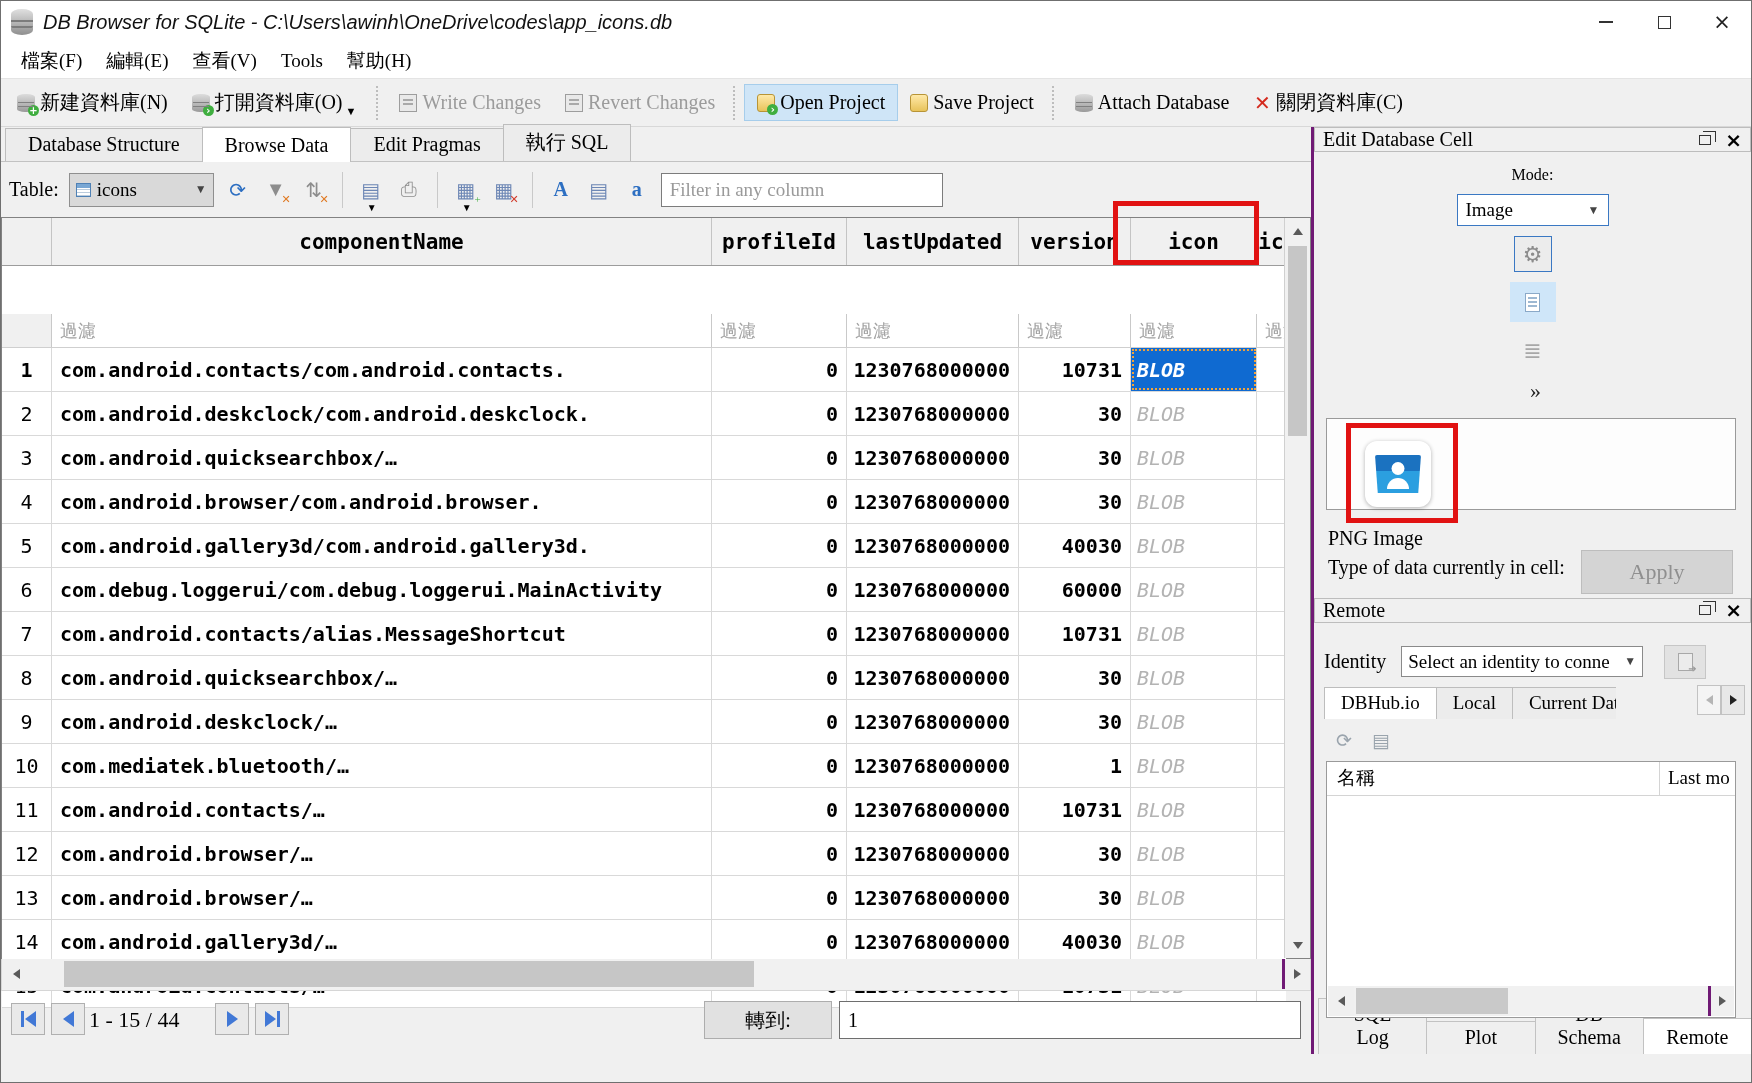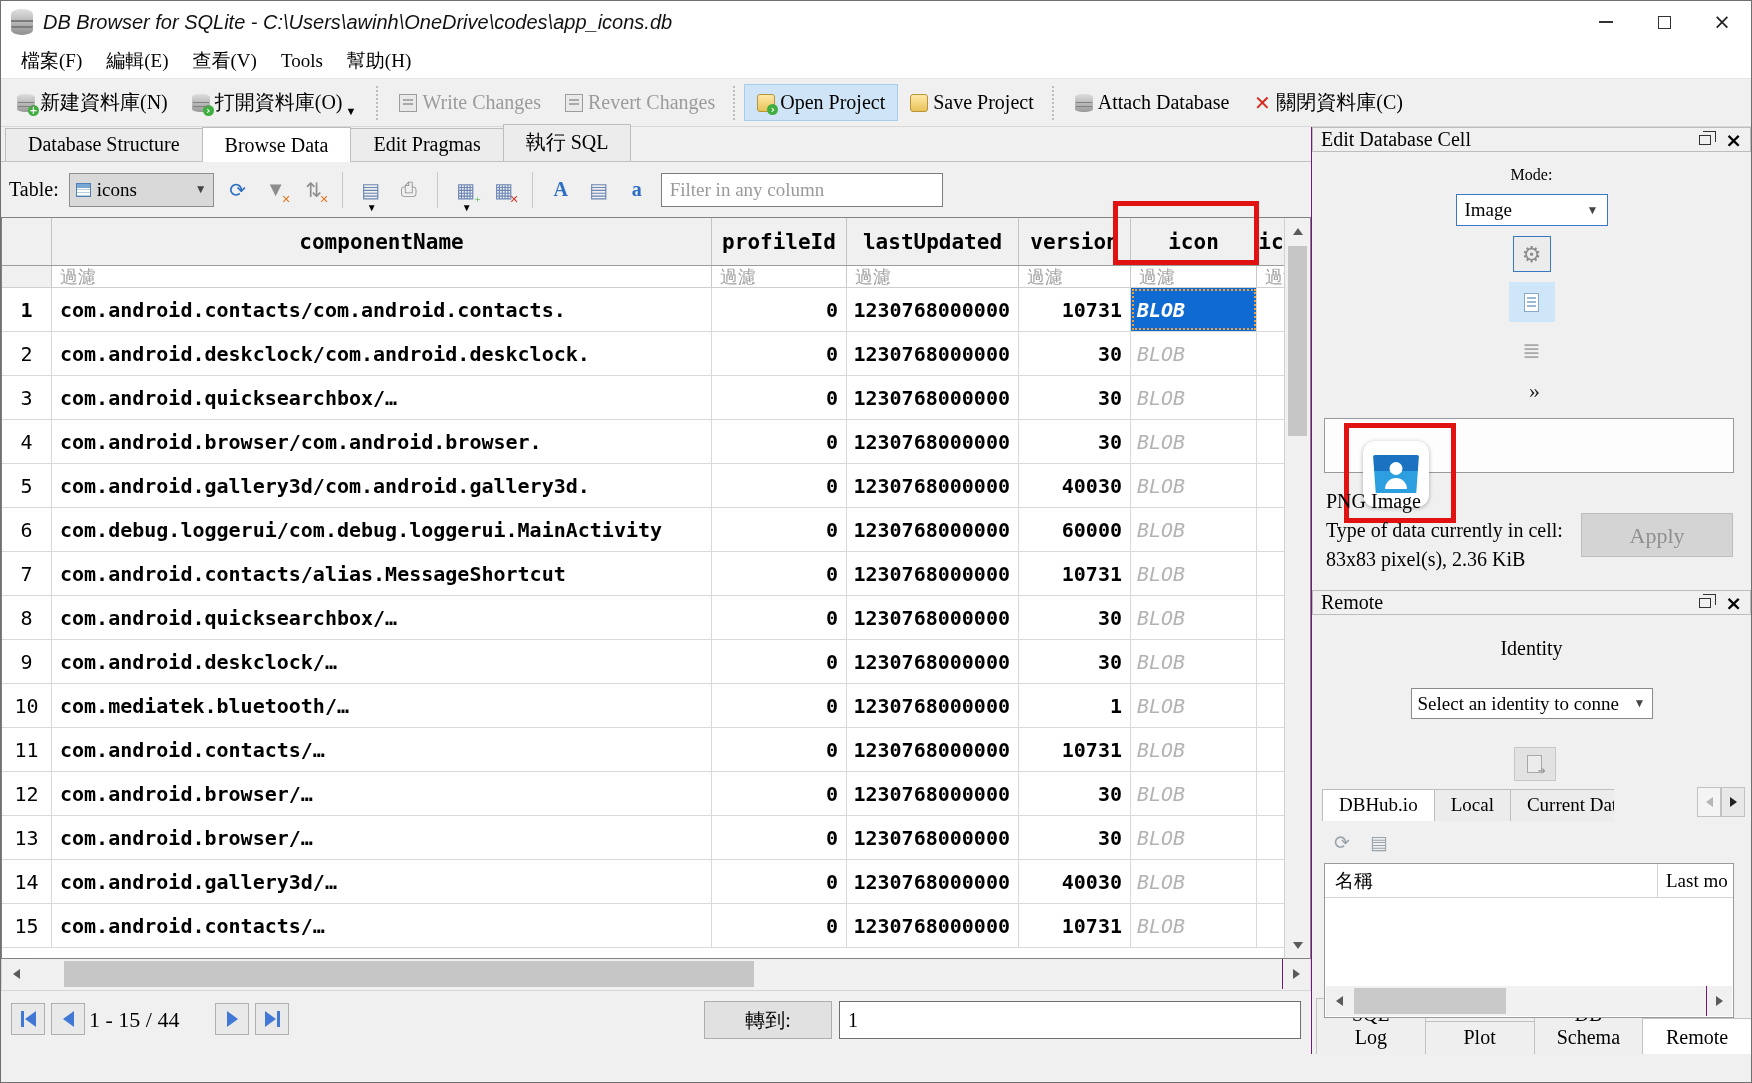--- a/index.html
+++ b/index.html
@@ -36,21 +36,21 @@
   .badge { position:absolute; right:-4px; bottom:-4px; width:11px; height:11px; border-radius:50%; color:#fff; font-size:10px; line-height:11px; text-align:center; font-family:"DejaVu Sans", sans-serif; font-weight:bold; }
   .badge.green { background:#3fae3f; }
   .ic-gray-doc { background:#e9e9e9; border:1px solid #9d9d9d; }
   .ic-gray-doc::after { content:""; position:absolute; left:3px; right:3px; top:4px; height:8px; background:repeating-linear-gradient(180deg,#a9a9a9 0 2px, transparent 2px 4px); }
   .ic-proj { background:linear-gradient(180deg,#ffe9a8,#e8c35a); border:1px solid #b89436; border-radius:3px; }
   .ic-x { color:#d42a1e; font-size:20px; font-weight:bold; width:18px; text-align:center; font-family:"DejaVu Sans", sans-serif; }
 
   
   .main { display:flex; height:927px; }
   .left { width:1310px; position:relative; background:#f0f0f0; }
-  .right { width:442px; background:#f0f0f0; border-left:1px solid #701a75; position:relative; display:flex; flex-direction:column; }
+  .right { width:442px; background:#f0f0f0; border-left:3px solid #701a75; position:relative; display:flex; flex-direction:column; }
 
   
   .doctabs { height:35px; display:flex; align-items:flex-end; padding-left:4px; border-bottom:1px solid #c2c2c2; }
   .dtab { font-size:20px; padding:4px 22px 5px; border:1px solid #bdbdbd; border-bottom:none; background:#ececec; color:#000; margin-right:-1px; }
   .dtab.active { background:#fff; position:relative; top:1px; padding-top:6px; }
 
   
   .controls { height:55px; display:flex; align-items:center; padding-left:8px; gap:10px; }
   .ctl-label { font-size:20px; }
   .tbl-combo { width:145px; height:34px; background:#d9d9d9; border:1px solid #8f8f8f; display:flex; align-items:center; padding:0 6px; gap:6px; font-size:19px; }
@@ -65,21 +65,21 @@
   .filter-input { width:282px; height:34px; background:#fff; border:1px solid #7c7c7c; font-size:19px; padding:0 8px; color:#333; font-family:"Liberation Serif", serif; }
   .filter-input::placeholder { color:#9a9a9a; }
 
   
   .gridwrap { position:relative; width:1310px; height:742px; border:1px solid #828282; background:#fff; }
   .grid-inner { width:1284px; }
   .grow, .ghead, .gfilter { display:grid; grid-template-columns:50px 660px 135px 172px 112px 126px 1fr; }
   .ghead { height:48px; background:#f0f0f0; border-bottom:1px solid #9c9c9c; }
   .hcell { font-family:"DejaVu Sans Mono", monospace; font-weight:bold; font-size:21px; display:flex; align-items:center; justify-content:center; border-right:1px solid #c4c4c4; overflow:hidden; white-space:nowrap; }
   .hcell.first { background:#f0f0f0; }
-  .gfilter { height:22px; border-bottom:1px solid #cfcfcf; }
+  .gfilter { height:34px; border-bottom:1px solid #cfcfcf;margin-top:48px; }
   .fcell { border-right:1px solid #c9c9c9; background:#fff; display:flex; align-items:center; padding-left:8px; font-size:18px; color:#a3a3a3; overflow:hidden; white-space:nowrap; }
   .fcell.first { background:#f0f0f0; }
   .grow { height:44px; border-bottom:1px solid #d9d9d9; background:#fff; }
   .gcell { font-family:"DejaVu Sans Mono", monospace; font-size:20px; display:flex; align-items:center; border-right:1px solid #d9d9d9; overflow:hidden; white-space:nowrap; }
   .c-num { justify-content:center; font-weight:normal; color:#000; }
   .current .c-num { font-weight:bold; }
   .c-name { padding-left:8px; font-weight:bold; }
   .c-int { justify-content:flex-end; padding-right:8px; font-weight:bold; }
   .c-blob { padding-left:6px; font-style:italic; color:#b3b3b3; font-weight:normal; }
   .c-blob.selected { background:#0f6ad1; color:#fff; font-weight:bold; outline:2px dotted #f0a23c; outline-offset:-3px; }
@@ -136,21 +136,21 @@
 
   .preview-box { position:relative; margin:4px 12px 0; width:410px; height:124px; border:1px solid #9a9a9a; background:#fdfdfd; }
   .tile { position:absolute; left:38px; top:22px; width:66px; height:66px; background:#fff; border-radius:12px; box-shadow:0 1px 4px rgba(0,0,0,.3); display:flex; align-items:center; justify-content:center; }
   .card { width:46px; height:38px; border-radius:2px; background:linear-gradient(180deg,#1b72c0 0 42%, #2b9fe0 42% 100%); clip-path:polygon(0 0,100% 0,94% 100%,6% 100%); position:relative; }
   .card::before { content:""; position:absolute; left:50%; top:7px; transform:translateX(-50%); width:13px; height:13px; border-radius:50%; background:#fff; }
   .card::after { content:""; position:absolute; left:50%; bottom:4px; transform:translateX(-50%); width:22px; height:11px; border-radius:11px 11px 0 0; background:#fff; }
 
   .cellinfo { position:relative; padding:14px 14px 0; font-size:20px; line-height:1.45; }
   .apply-btn { position:absolute; right:18px; top:40px; width:152px; height:44px; background:#d4d4d4; border:1px solid #bdbdbd; color:#8f8f8f; font-size:22px; display:flex; align-items:center; justify-content:center; font-family:"Liberation Serif", serif; }
 
-  .identity-row { display:flex; align-items:center; gap:28px; padding:22px 10px 8px;flex-direction:column; }
+  .identity-row { display:flex; align-items:center; gap:15px; padding:22px 10px 8px; }
   .identity-label { font-size:20px; }
   .id-combo { width:242px; height:31px; background:#fff; border:1px solid #8a8a8a; display:flex; align-items:center; padding:0 6px; font-size:19px; overflow:hidden; white-space:nowrap; }
   .id-btn { width:42px; height:34px; margin-left:6px; background:#e2e2e2; border:1px solid #c6c6c6; display:flex; align-items:center; justify-content:center; }
   .cert-ic { width:15px; height:18px; background:#ececec; border:1px solid #a8a8a8; position:relative; }
   .cert-ic::after { content:"➔"; position:absolute; right:-5px; bottom:-4px; font-size:10px; color:#9a9a9a; }
 
   .rtabs { display:flex; align-items:flex-end; padding-left:10px; position:relative; height:36px; }
   .rtab { font-size:19px; padding:4px 16px 5px; border:1px solid #bdbdbd; border-bottom:none; background:#ececec; margin-right:-1px; white-space:nowrap; overflow:hidden; }
   .rtab.active { background:#fff; }
   .rtab.cut { max-width:104px; border-right:none; }
@@ -529,21 +529,20 @@
       <div class="preview-box">
         <span class="tile">
             <span class="card"></span>
           </span>
         <div class="redbox redbox-preview"></div>
       </div>
 
       <div class="cellinfo">
         <div>PNG Image</div>
         <div>Type of data currently in cell:</div>
-        <div>83x83 pixel(s), 2.36 KiB</div>
         <span class="apply-btn">Apply</span>
       </div>
 
       <div class="panel-header" style="margin-top:16px;">
         <span>Remote</span>
         <span class="ph-icons">
           <span class="float-ic"></span>
           <span class="x-ic">×</span>
         </span>
       </div>

